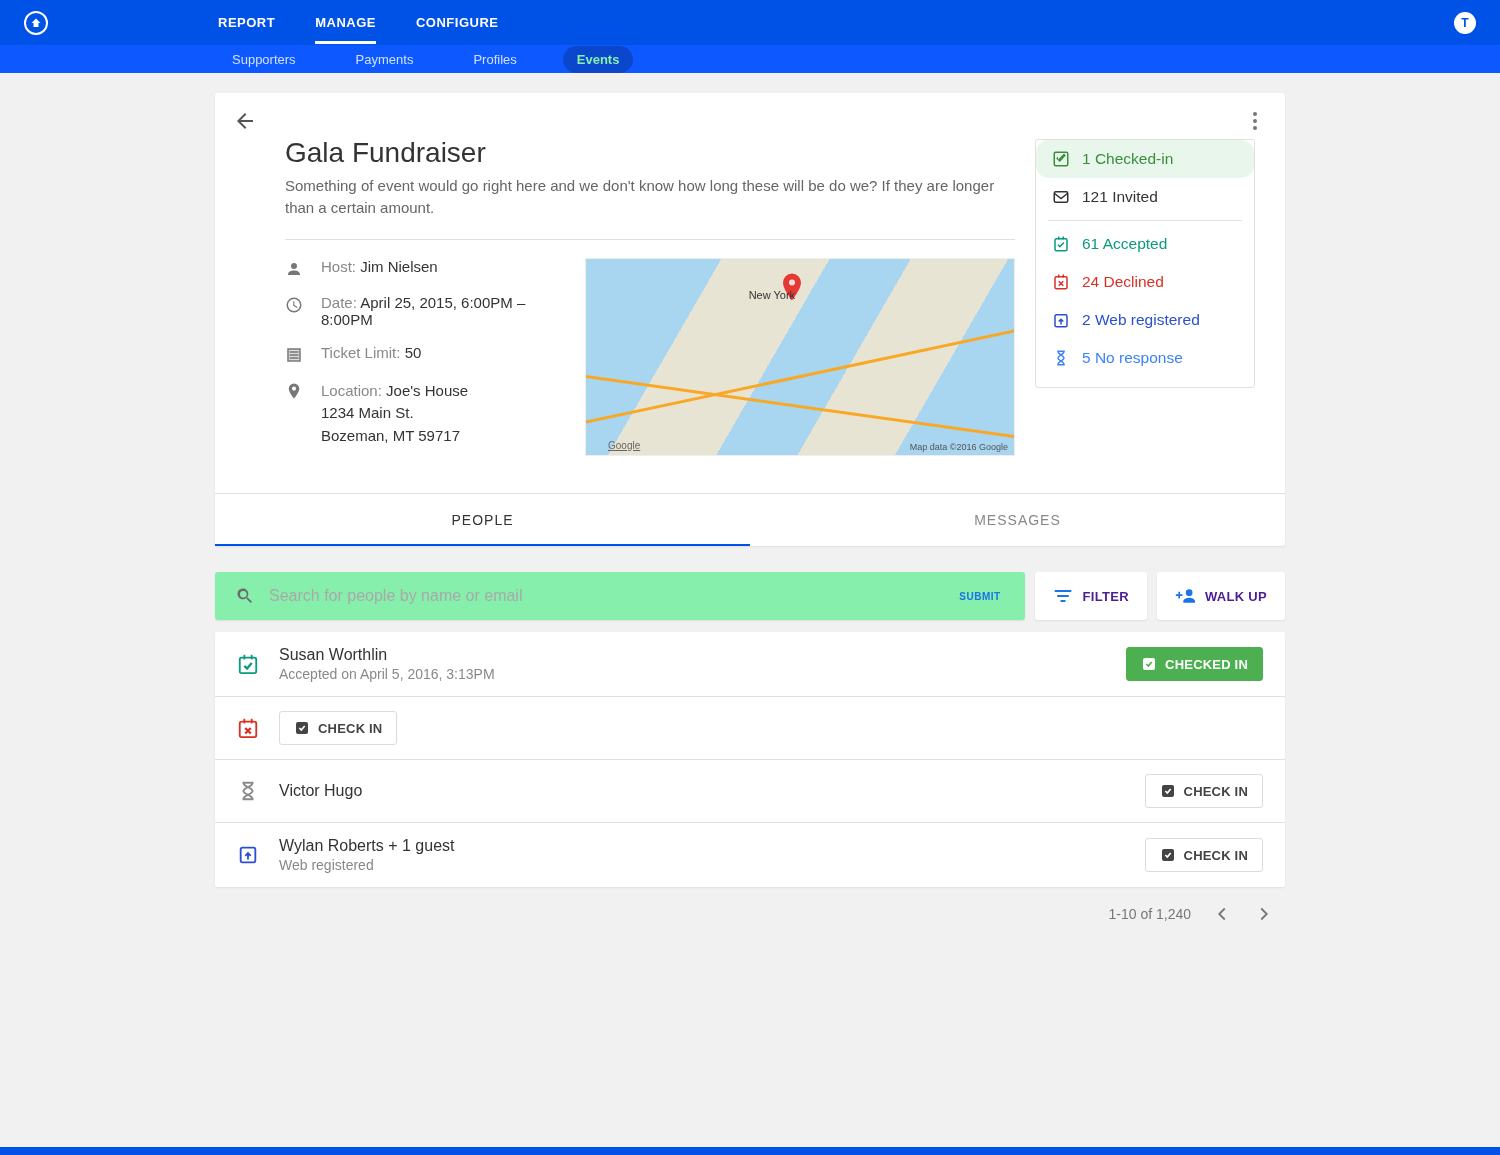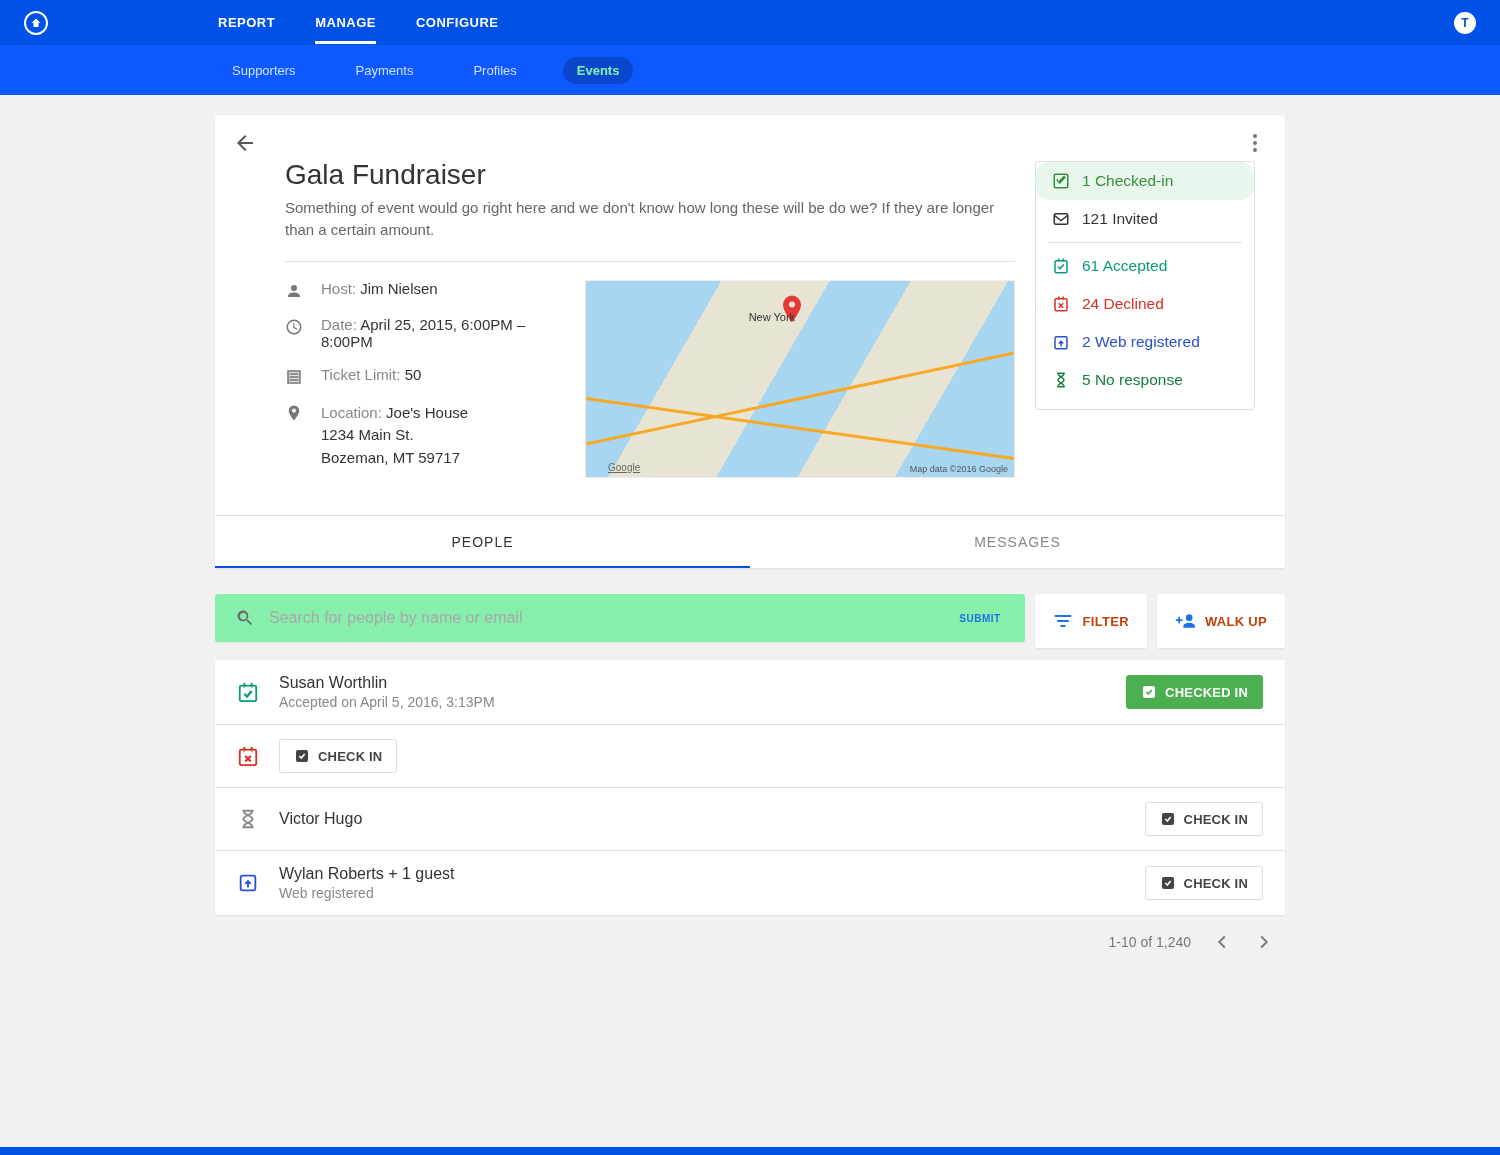--- a/index.html
+++ b/index.html
@@ -51,21 +51,21 @@
   .topnav-item.active { border-bottom-color:#fff; }
   .avatar {
     width:22px;height:22px;border-radius:50%;background:#fff;color:var(--blue);
     display:flex;align-items:center;justify-content:center;font-weight:700;font-size:12px;
     margin-left:auto;
   }
 
   
   .subbar {
     background: var(--blue-bright);
-    height:50px;
+    height:28px;
     display:flex;align-items:center;
     padding-left:218px;
     gap:32px;
   }
   .subnav-item {
     color:#cfe0ff;font-size:13px;font-weight:500;cursor:pointer;
     padding:6px 14px;border-radius:14px;
   }
   .subnav-item.active { background:rgba(0,0,0,0.2); color:#86efac;font-weight:600;text-align:center;}
 
@@ -133,21 +133,21 @@
   }
   .stat-row {
     display:flex;align-items:center;gap:12px;
     padding:10px 16px; font-size:15.5px; cursor:default;border-radius:13px;
   }
   .stat-row.hl { background:#e9f6ec; }
   .stat-row.hl-green { color:#388e3c;}
   .stat-row.teal { color:#0a9a7e;}
   .stat-row.red { color:#d93025;}
   .stat-row.blue { color:#2a4fd0;}
-  .stat-row.gray { color:#15803d;}
+  .stat-row.gray { color:#3b82f6;}
   .stat-row .sicon { width:18px;height:18px;flex-shrink:0;}
   .stat-row.default { color:#333;}
   .stats-divider { border-top:1px solid var(--border); margin:4px 12px;}
 
   
   .tabs { display:flex; border-top:1px solid var(--border); margin-top:30px;}
   .tab {
     flex:1;text-align:center;padding:18px 0 16px;font-size:14px;color:#888;
     font-weight:500;letter-spacing:1px;cursor:pointer;border-bottom:2px solid transparent;
   }
@@ -163,24 +163,24 @@
   .searchbox .sicon { width:20px;height:20px;color:#6b6b6b;margin-right:12px;}
   .searchbox input {
     flex:1;border:none;outline:none;font-size:16px;color:#333;background:transparent;
   }
   .searchbox input::placeholder { color:#a9a9a9;}
   .submit-btn {
     color:#1a73e8;font-size:10px;font-weight:700;letter-spacing:0.5px;
     cursor:pointer;padding:0 4px;
   }
   .tool-btn {
-    background:#fff;height:54px;padding:0 18px;
+    background:#fff;height:48px;padding:0 18px;
     display:flex;align-items:center;gap:10px;
     box-shadow:0 1px 2px rgba(0,0,0,0.08);border-radius:3px;
-    color:#c2410c;font-size:13px;font-weight:700;letter-spacing:0.3px;cursor:pointer;
+    color:#4c1d95;font-size:13px;font-weight:700;letter-spacing:0.3px;cursor:pointer;
   }
   .tool-btn .ticon { width:20px;height:20px;fill:#1a73e8;}
 
   
   .people { margin-top:12px;}
   .person-row {
     background:#fff; display:flex;align-items:center;
     padding:14px 22px; border-top:1px solid var(--border);
   }
   .person-row:first-child { border-top:none;}

